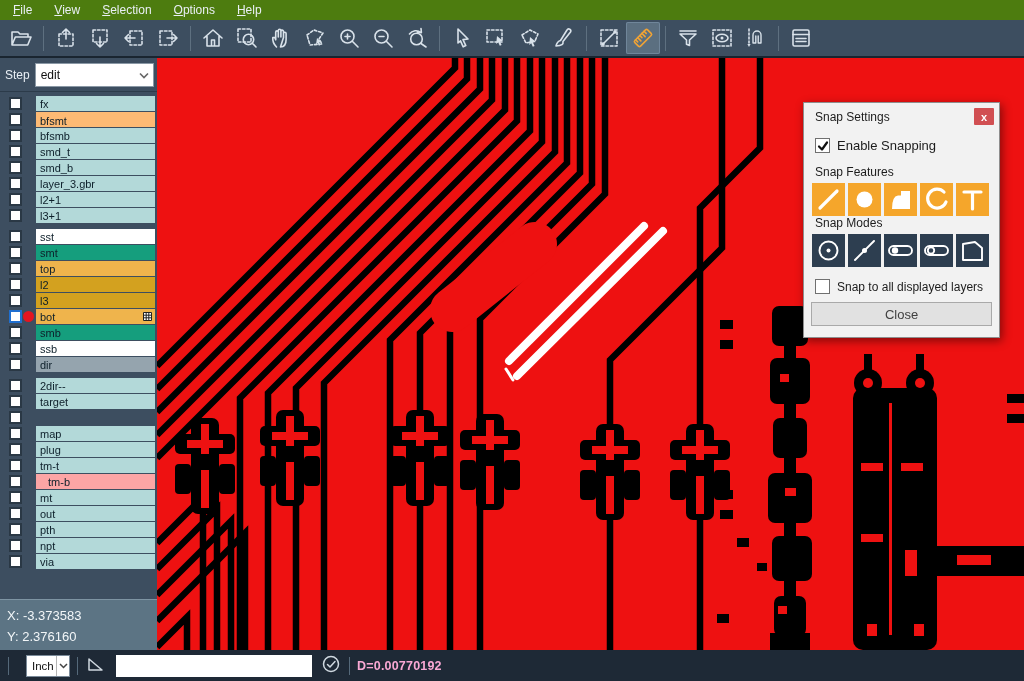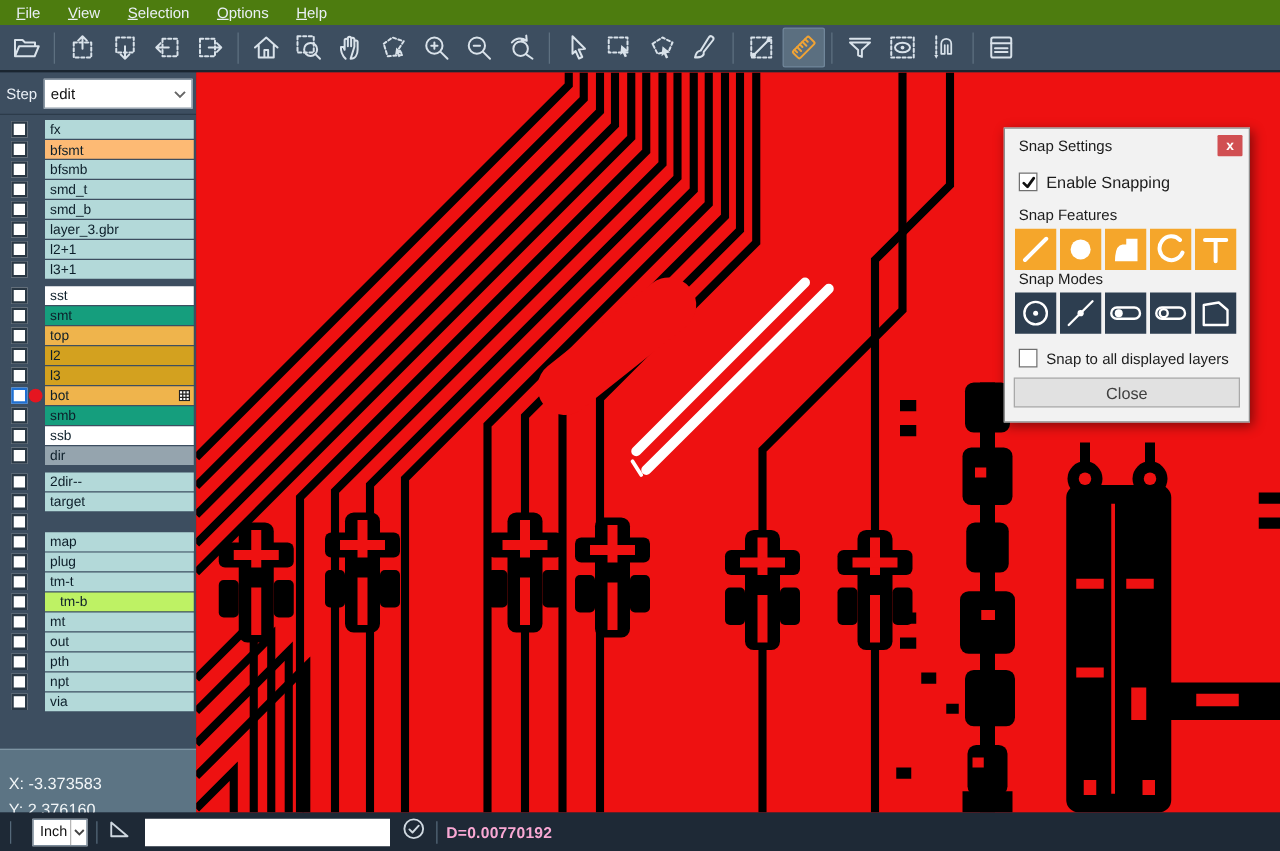--- a/index.html
+++ b/index.html
@@ -38,21 +38,21 @@
   .cb.sel { border:2px solid #1f6fd0; }
   .ind { width:14px; height:13px; flex:0 0 auto; position:relative; }
   .ind .dot { position:absolute; left:1px; top:1px; width:11px; height:11px;
               border-radius:50%; background:#e51520; }
   .cell { flex:1; height:15px; margin-right:2px; font-size:11px; color:#0d1f2a;
           padding:1px 3px 0 4px; white-space:nowrap; overflow:hidden;
           display:flex; align-items:center; }
   .cell .lbl { flex:1; }
   .ggap { height:5px; }
   #xypanel { position:absolute; left:0; bottom:0; width:157px; height:51px;
-             background:#5c7484; border-top:1px solid #7e94a3; padding:16px 0 0 7px; }
+             background:#5c7484; border-top:1px solid #7e94a3; padding:5px 0 0 7px; }
   #xypanel div { color:#f2f6f8; font-size:13px; line-height:21px; }
 
   
   #canvas { position:absolute; left:157px; top:58px; width:867px; height:592px; background:#ee1111; }
   #canvas svg { display:block; }
 
   
   #statusbar { position:absolute; left:0; top:650px; width:1024px; height:31px;
                background:#1e2936; display:flex; align-items:center; }
   .ssep { width:1px; height:18px; background:#55697a; margin:0 7px; }
@@ -421,21 +421,21 @@
         <div class="lrow">
           <span class="cb"></span>
           <span class="ind"></span>
           <span class="cell" style="background: rgb(179, 217, 217);">
             <span class="lbl">tm-t</span>
           </span>
         </div>
         <div class="lrow">
           <span class="cb"></span>
           <span class="ind"></span>
-          <span class="cell" style="background: #bef264; padding-left: 12px;">
+          <span class="cell" style="background: #fca5a5; padding-left: 12px;">
             <span class="lbl">tm-b</span>
           </span>
         </div>
         <div class="lrow">
           <span class="cb"></span>
           <span class="ind"></span>
           <span class="cell" style="background: rgb(179, 217, 217);">
             <span class="lbl">mt</span>
           </span>
         </div>

